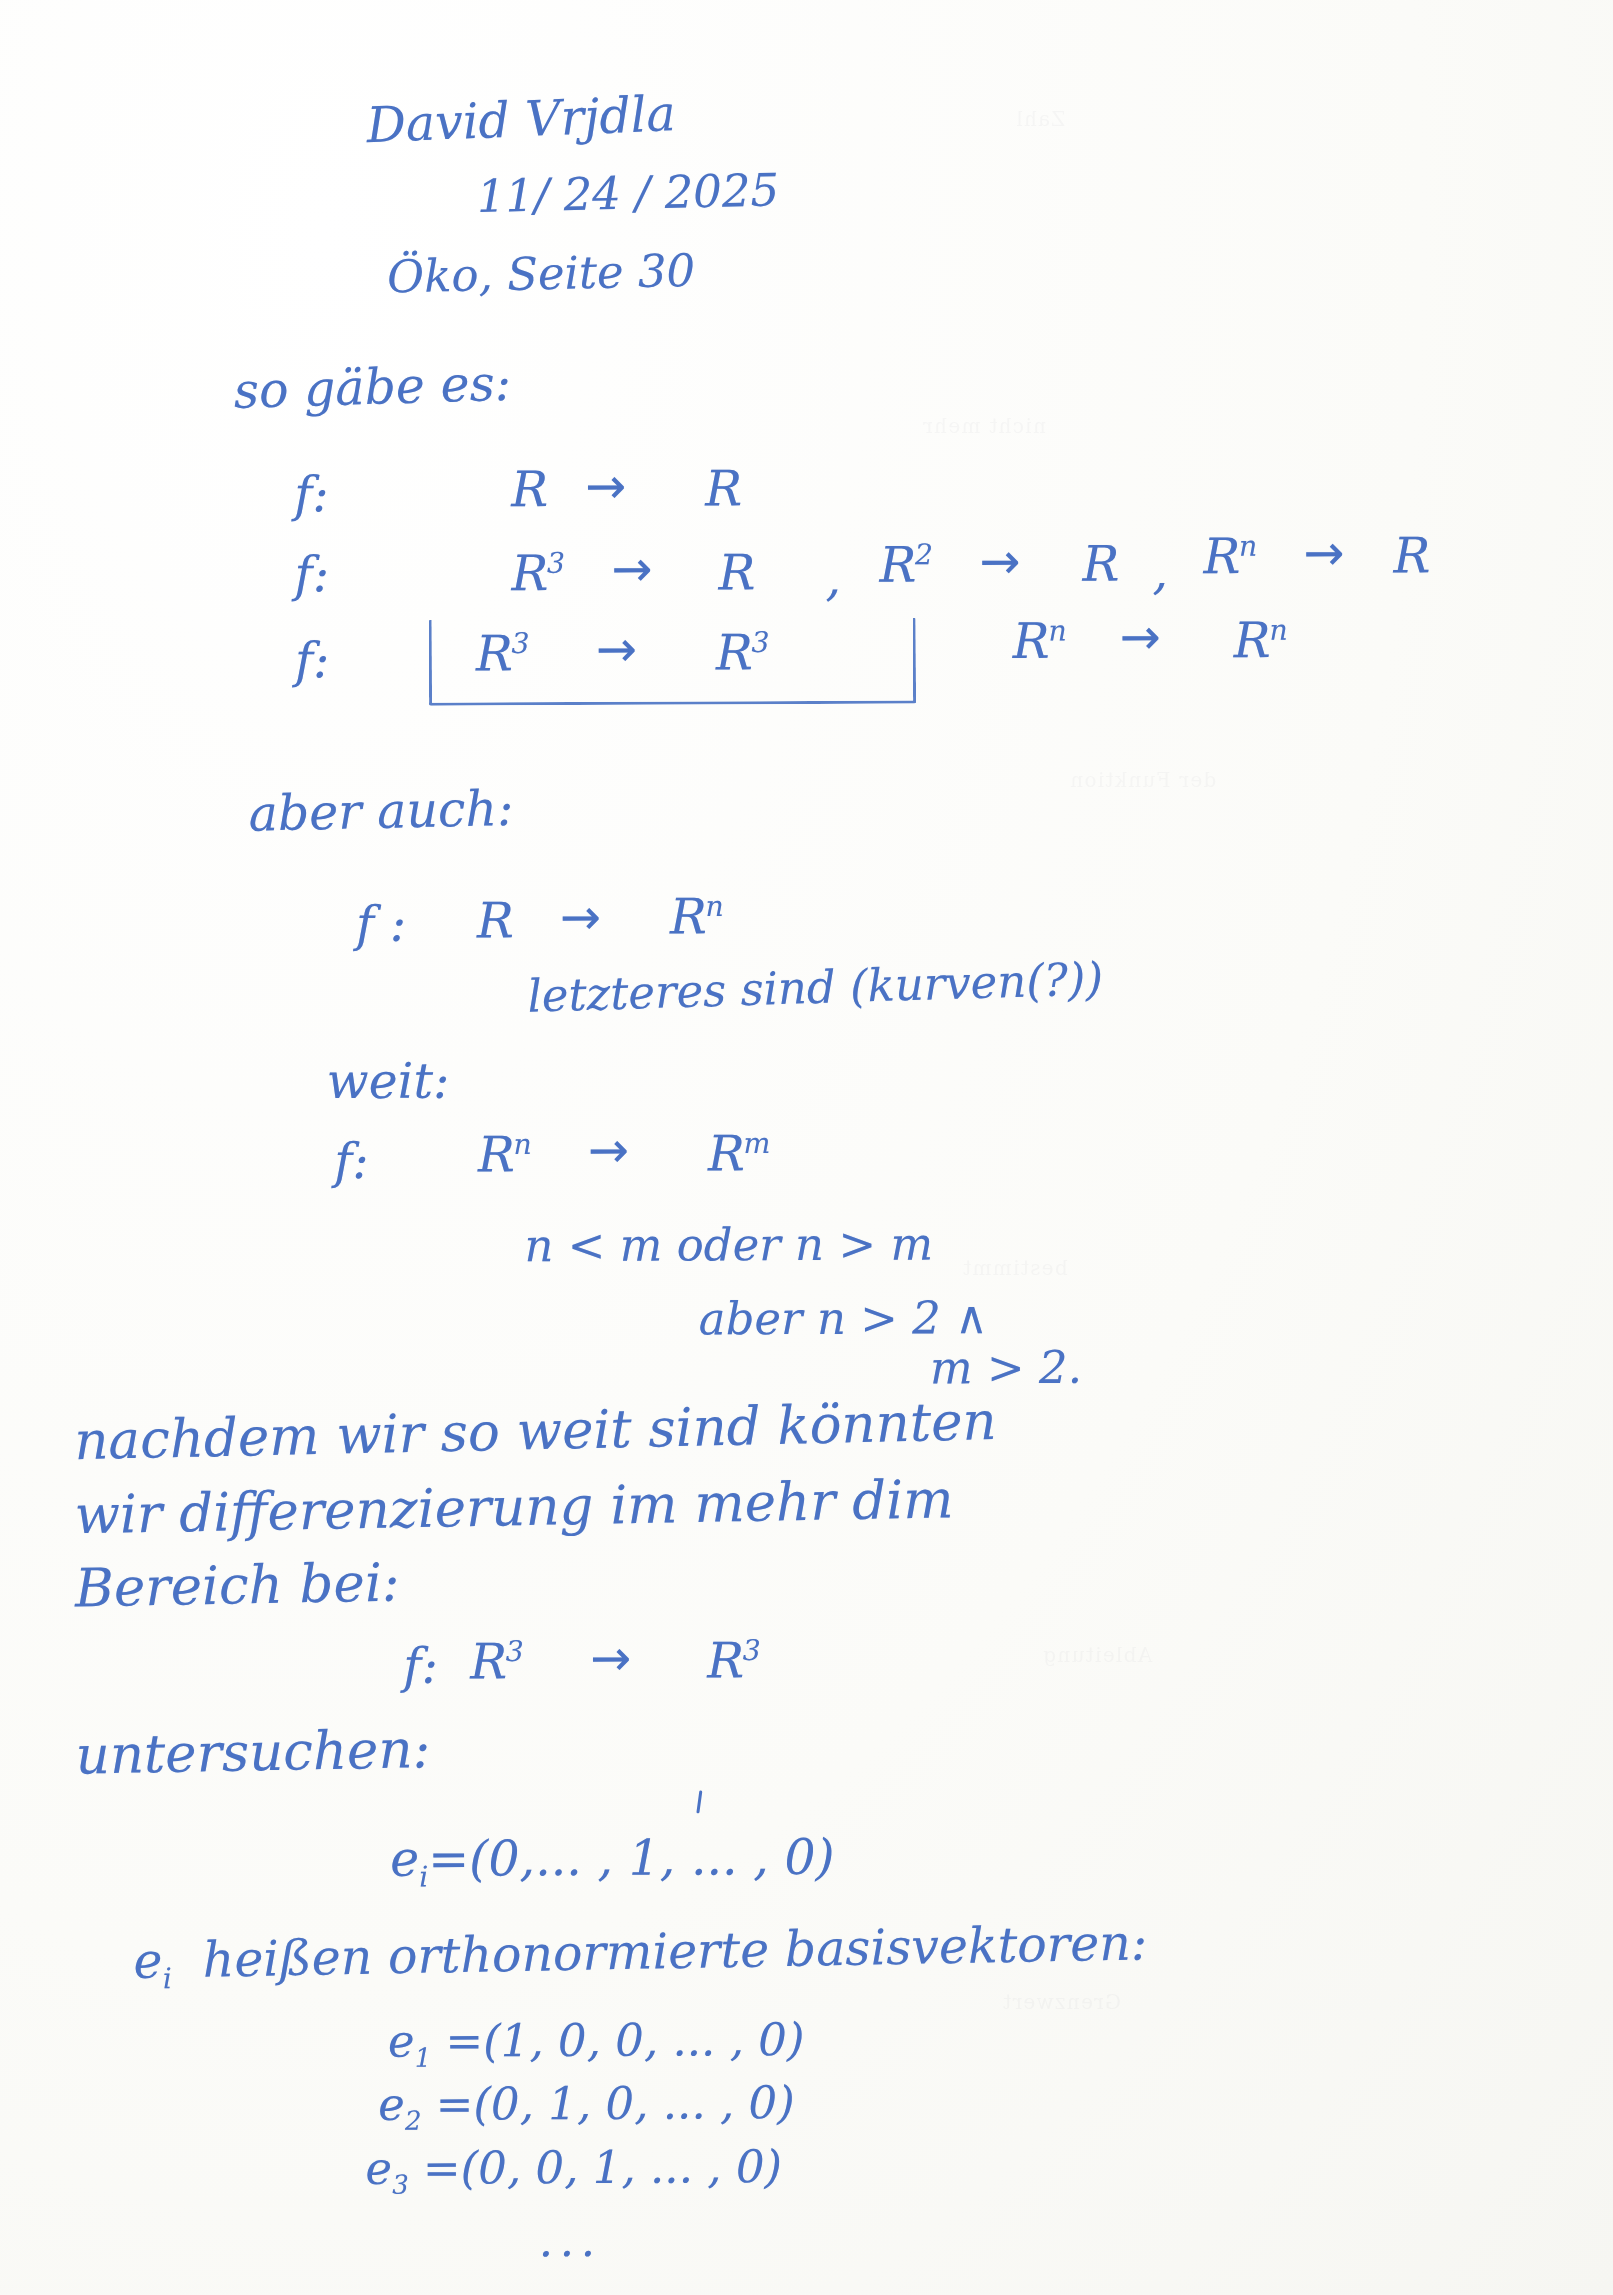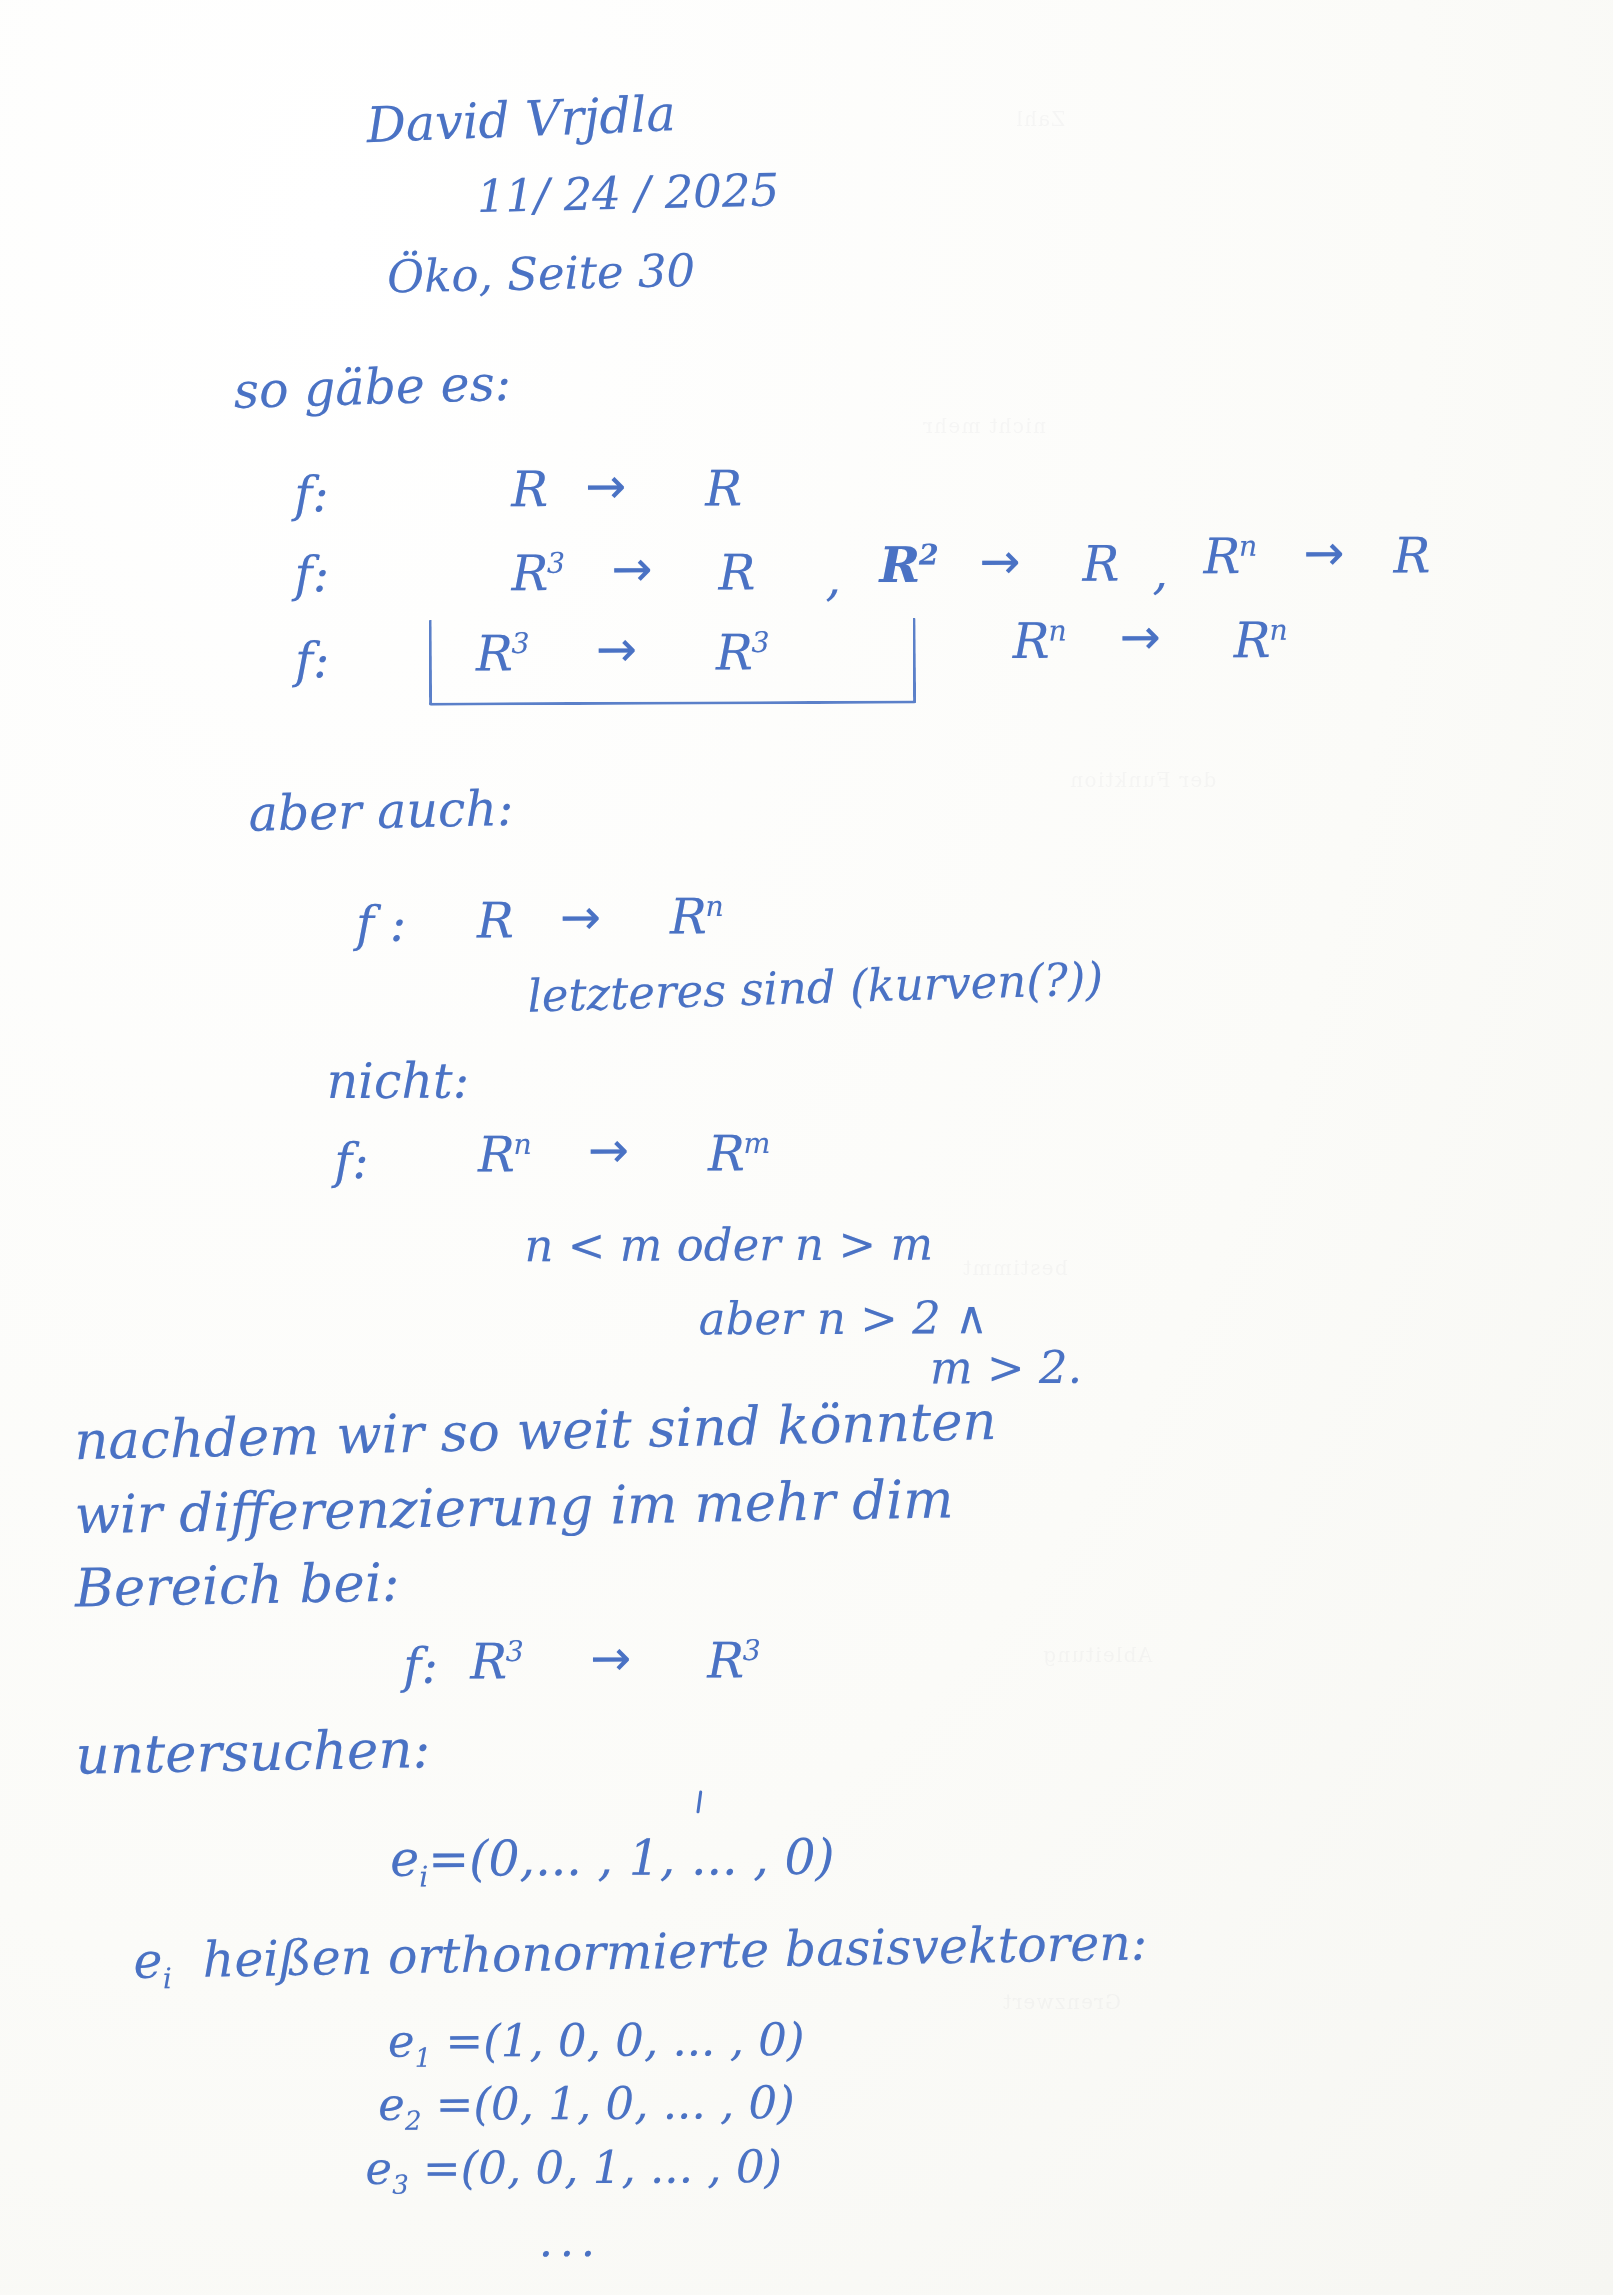--- a/index.html
+++ b/index.html
@@ -121,21 +121,21 @@
     <div class="hw s4 arrow" style="left:588px; top:461px;">→</div>
     <div class="hw s4 blackboard" style="left:708px; top:464px;">R</div>
 
     <div class="hw s4" style="left:297px; top:548px;">f:</div>
     <div class="hw s4 blackboard" style="left:514px; top:548px;">
       <span>R</span><span class="sup">3</span>
     </div>
     <div class="hw s4 arrow" style="left:614px; top:544px;">→</div>
     <div class="hw s4 blackboard" style="left:721px; top:548px;">R</div>
     <div class="hw s4" style="left:828px; top:554px;">,</div>
-    <div class="hw s4 blackboard" style="left:882px; top:541px;font-weight:bold;">
+    <div class="hw s4 blackboard" style="left:882px; top:541px;">
       <span>R</span><span class="sup">2</span>
     </div>
     <div class="hw s4 arrow" style="left:982px; top:538px;">→</div>
     <div class="hw s4 blackboard" style="left:1085px; top:541px;">R</div>
     <div class="hw s4" style="left:1155px; top:549px;">,</div>
     <div class="hw s4 blackboard" style="left:1206px; top:534px;">
       <span>R</span><span class="sup">n</span>
     </div>
     <div class="hw s4 arrow" style="left:1306px; top:531px;">→</div>
     <div class="hw s4 blackboard" style="left:1396px; top:534px;">R</div>
@@ -164,21 +164,21 @@
 
     <div class="hw s4" style="left:357px; top:898px;">f :</div>
     <div class="hw s4 blackboard" style="left:478px; top:895px;">R</div>
     <div class="hw s4 arrow" style="left:561px; top:892px;">→</div>
     <div class="hw s4 blackboard" style="left:671px; top:892px;">
       <span>R</span><span class="sup">n</span>
     </div>
 
     <div class="hw s3" style="left:528px; top:965px; transform:rotate(-1.5deg);">letzteres sind (kurven(?))</div>
 
-    <div class="hw s4" style="left:327px; top:1055px;">nicht:</div>
+    <div class="hw s4" style="left:327px; top:1055px;">weit:</div>
 
     <div class="hw s4" style="left:334px; top:1135px;">f:</div>
     <div class="hw s4 blackboard" style="left:478px; top:1129px;">
       <span>R</span><span class="sup">n</span>
     </div>
     <div class="hw s4 arrow" style="left:588px; top:1125px;">→</div>
     <div class="hw s4 blackboard" style="left:708px; top:1129px;">
       <span>R</span><span class="sup">m</span>
     </div>
 

